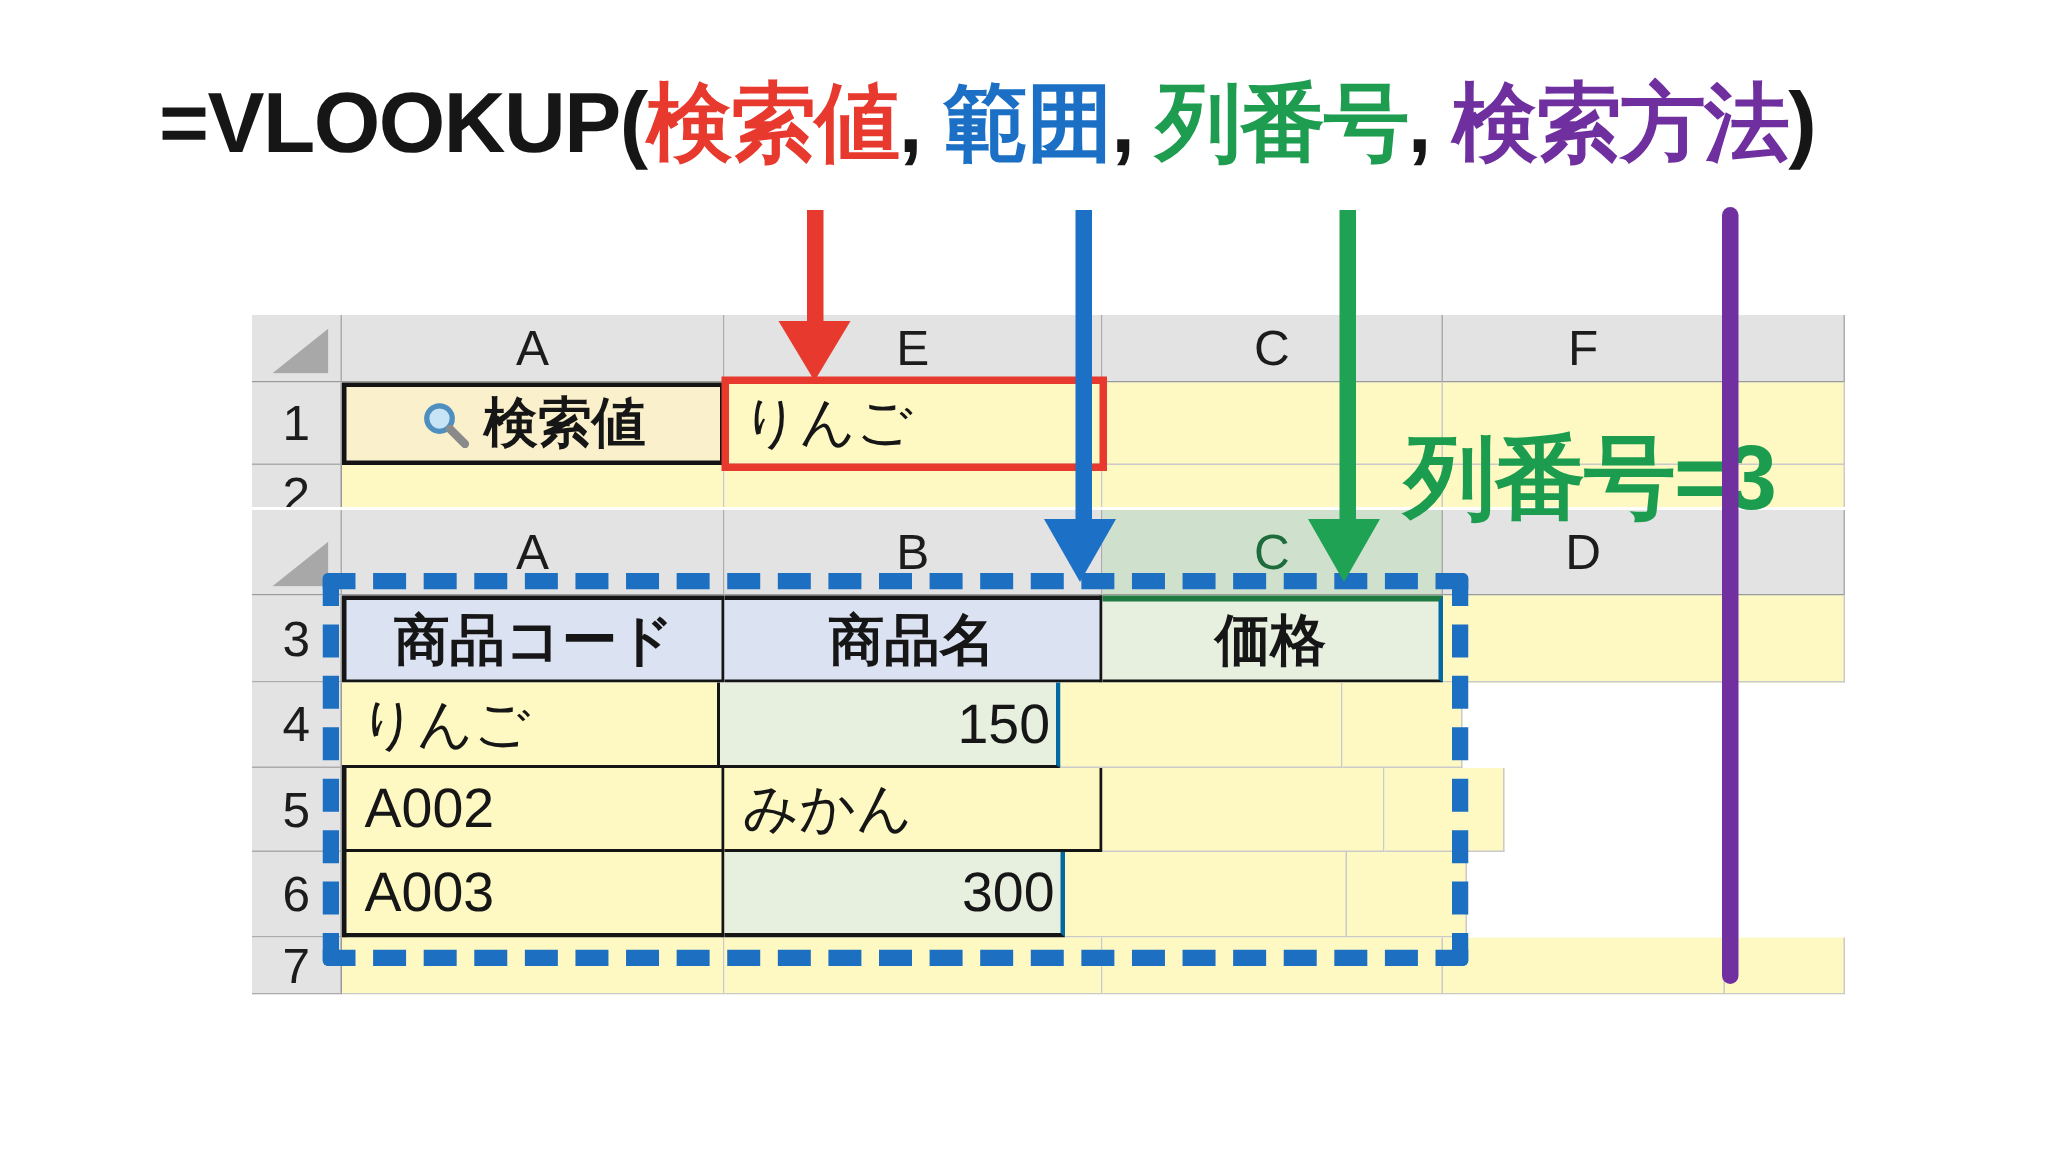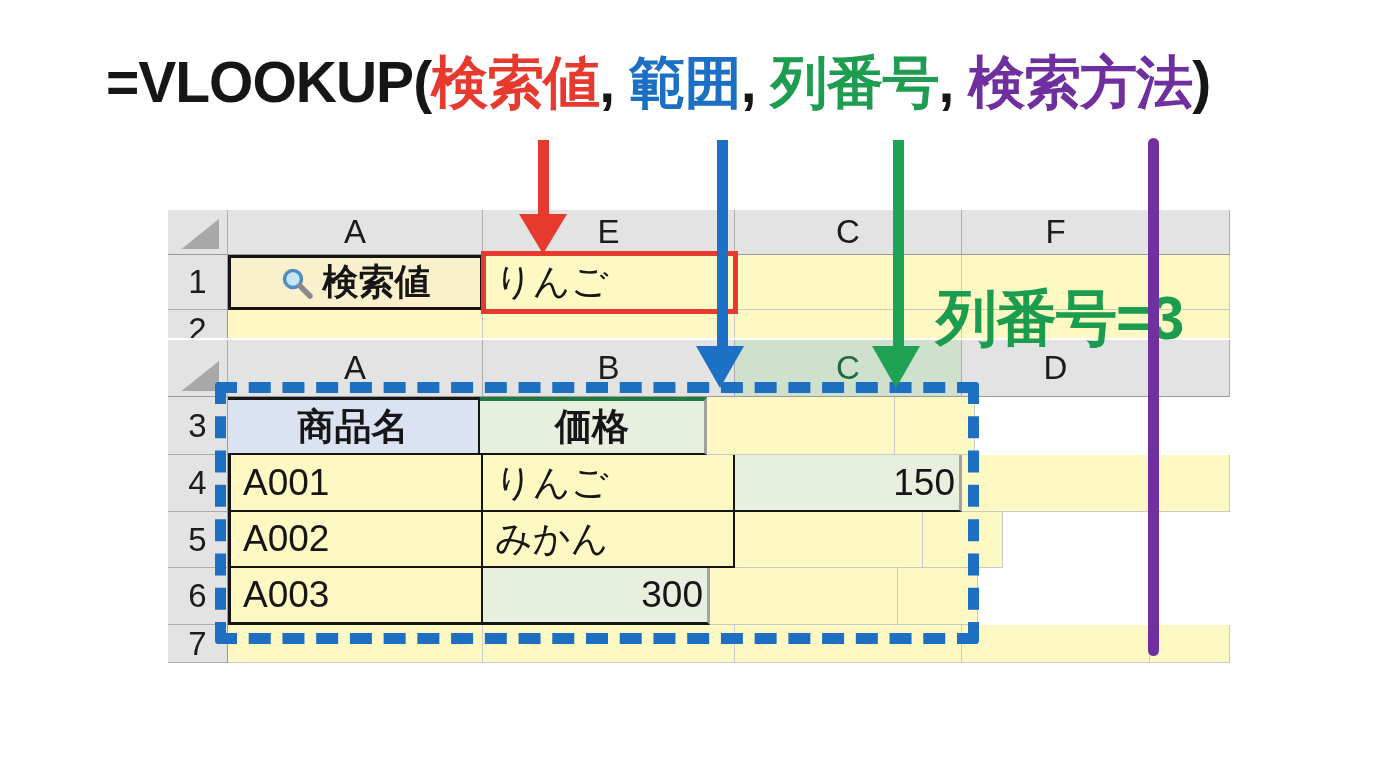--- a/index.html
+++ b/index.html
@@ -29,21 +29,21 @@
   .lav{background:#DBE2F2}
   .grn{background:#E7F0DF}
   .ghc{background:#CFE1CD;color:#1E6B3C}
   .ylw{background:#FBF0CC;border:3px solid #141414;justify-content:center;gap:10px;
        font-weight:bold;font-size:36px}
   
   .bl{border-left:3px solid #151515}
   .bt{border-top:3px solid #151515}
   .btg{border-top:4px solid #1F7A42}
   .br2{border-right:2px solid #151515}
-  .br3{border-right:3px solid #a3a3a3}
+  .br3{border-right:3px solid #0369a1}
   .bb2{border-bottom:2px solid #151515}
   .bb3{border-bottom:3px solid #151515}
   .corner-tri{width:40px;height:34px;background:#A8A8A8;margin:auto 8px 5px auto;
               clip-path:polygon(100% 12%,100% 100%,6% 100%);}
 
   
   .redbox{position:absolute;left:481px;top:251px;width:257px;height:63px;
           border:5px solid #E8392E;box-sizing:border-box;z-index:6;}
   .dashbox{position:absolute;left:215px;top:382px;width:764px;height:262px;
            border:11px dashed #1D6FC2;box-sizing:border-box;z-index:5;border-radius:4px;}
@@ -102,28 +102,28 @@
           <div class="corner-tri"></div>
         </div>
       <div class="c hc w1">A</div>
       <div class="c hc w2">B</div>
       <div class="c hc w3 ghc">C</div>
       <div class="c hc w4">D</div>
       <div class="c hc w5"></div>
     </div>
     <div class="srow h58">
       <div class="c rh w0">3</div>
+      <div class="c w1 lav bold ctr bl bt br2 bb2">商品コード</div>
       <div class="c w2 lav bold ctr bt br2 bb2">商品名</div>
       <div class="c w3 grn bold ctr btg br3 bb2">価格</div>
       <div class="c w4"></div>
       <div class="c w5"></div>
     </div>
     <div class="srow h57">
       <div class="c rh w0">4</div>
-      <div class="c w1 txt bl br2 bb2">A001</div>
       <div class="c w2 txt br2 bb2">りんご</div>
       <div class="c w3 grn num br3 bb2">150</div>
       <div class="c w4"></div>
       <div class="c w5"></div>
     </div>
     <div class="srow h56">
       <div class="c rh w0">5</div>
       <div class="c w1 txt bl br2 bb2">A002</div>
       <div class="c w2 txt br2 bb2">みかん</div>
       <div class="c w4"></div>

